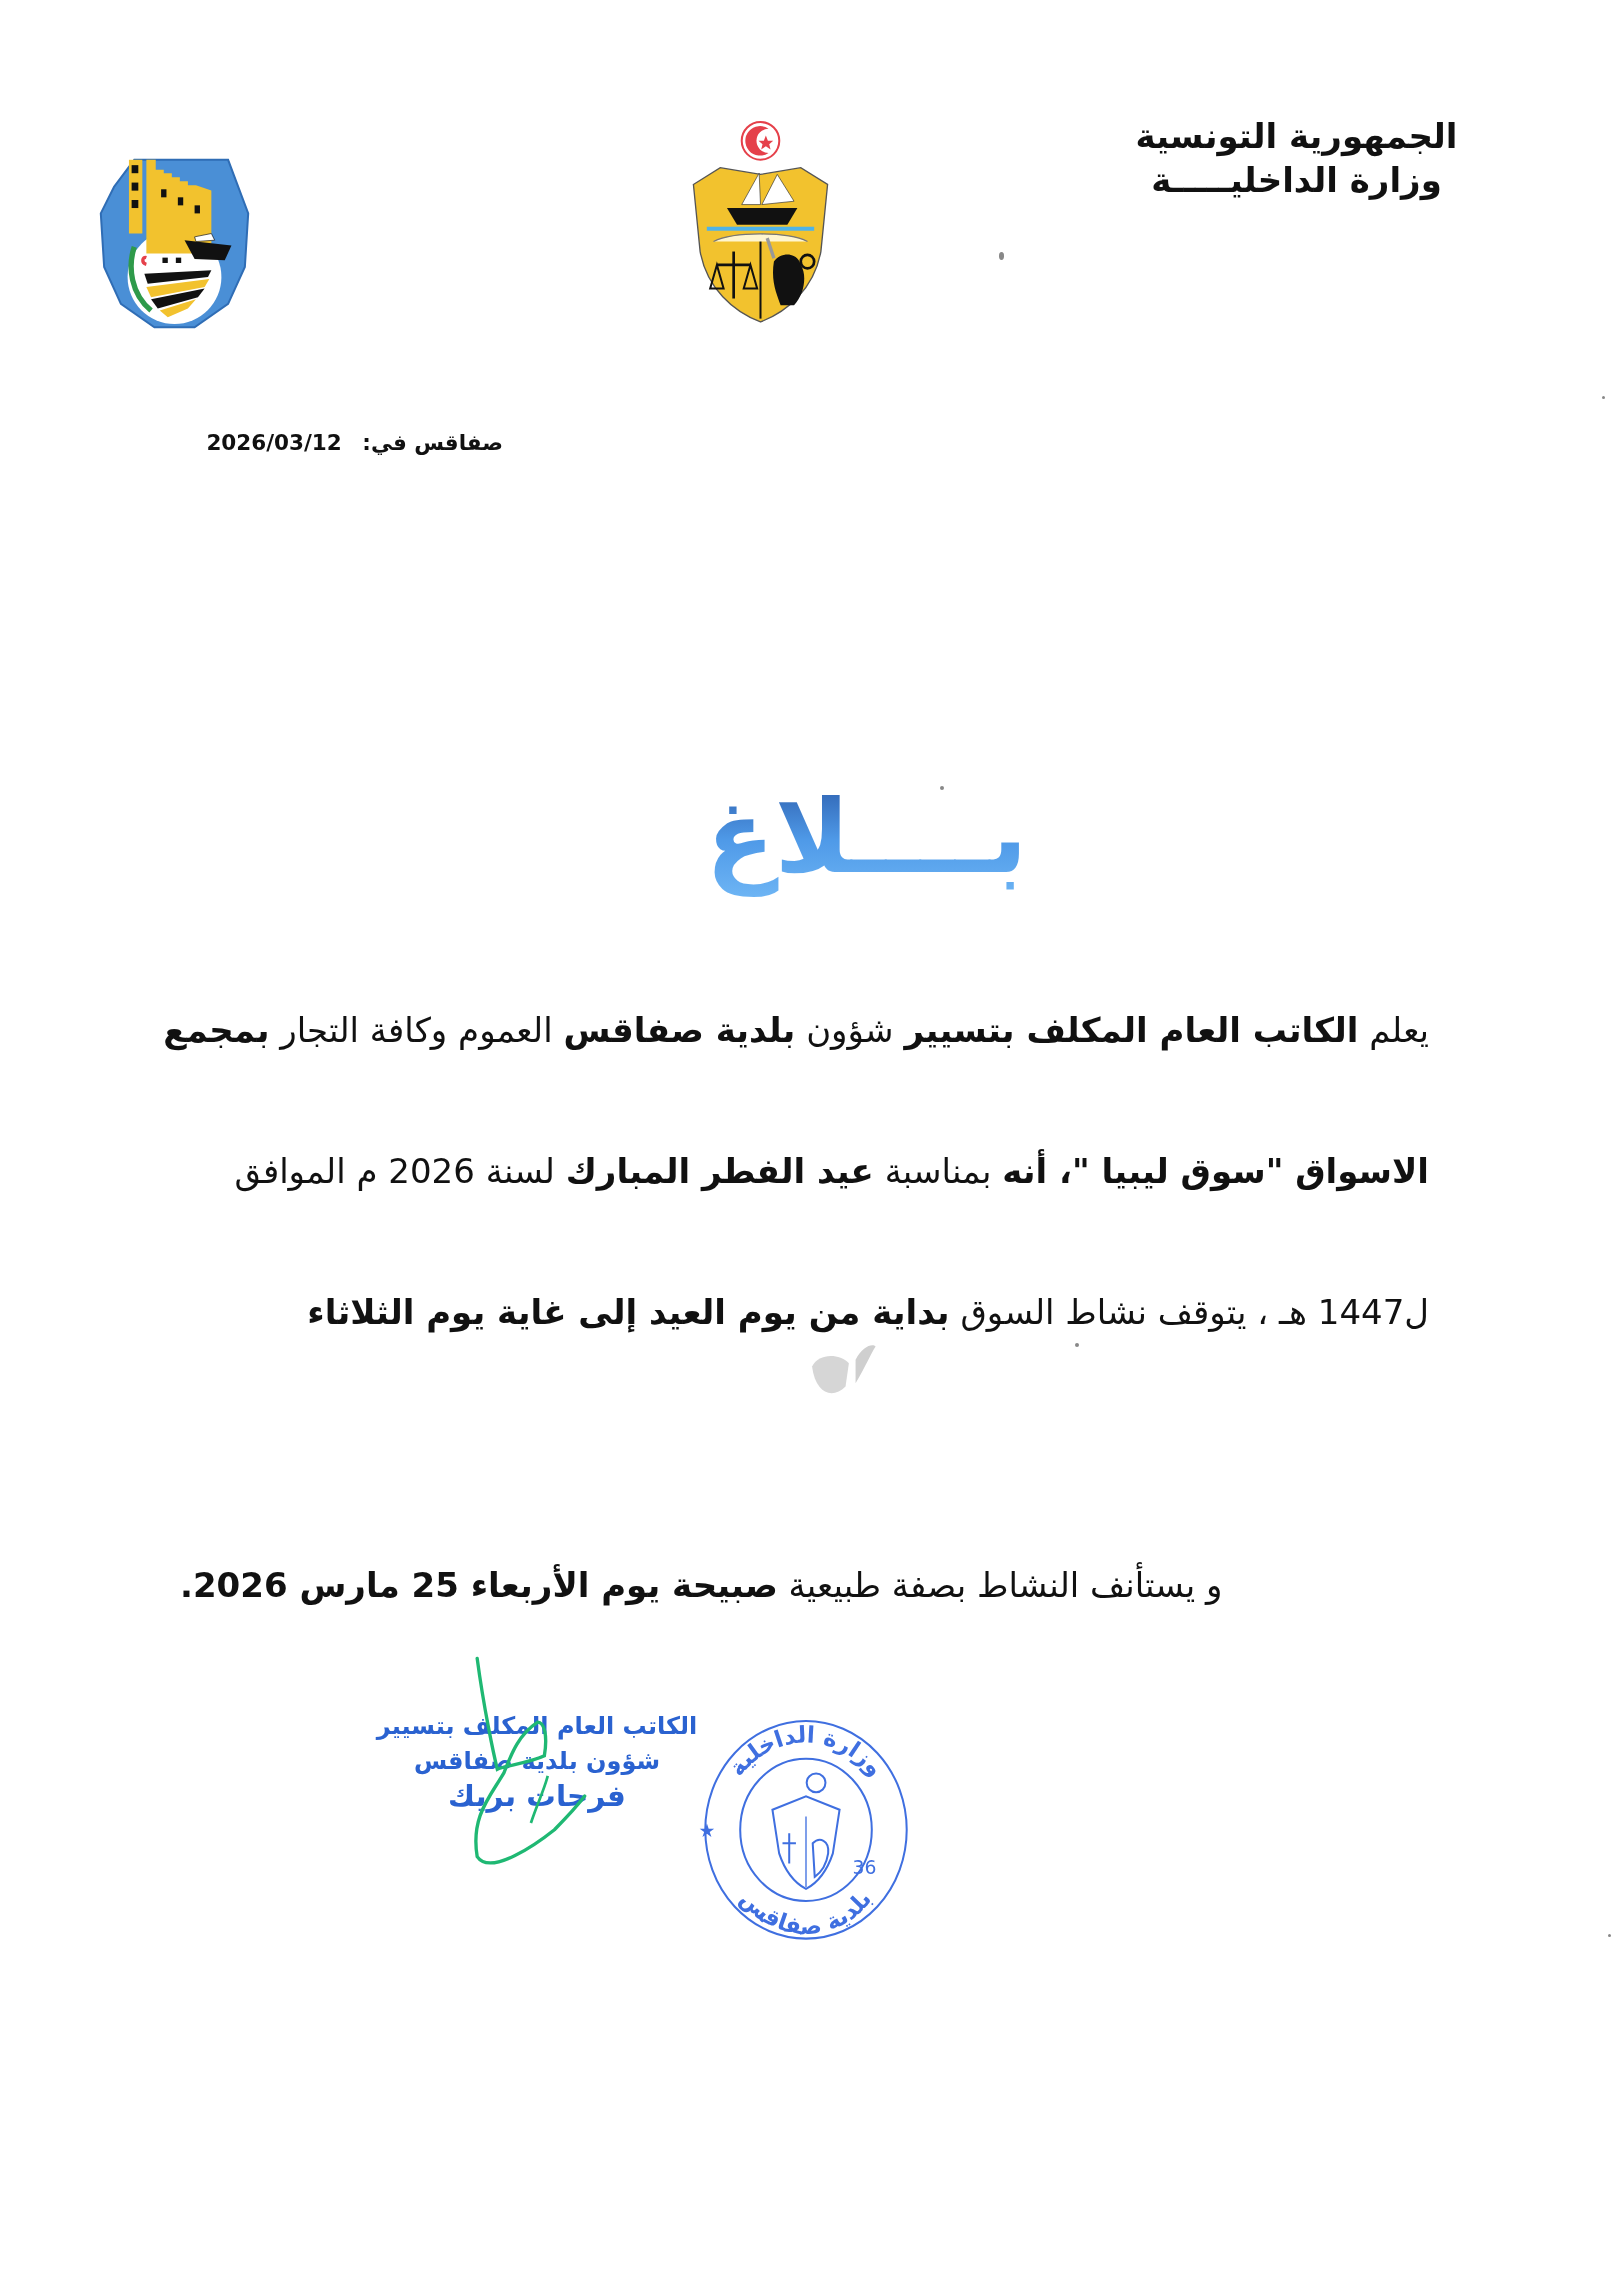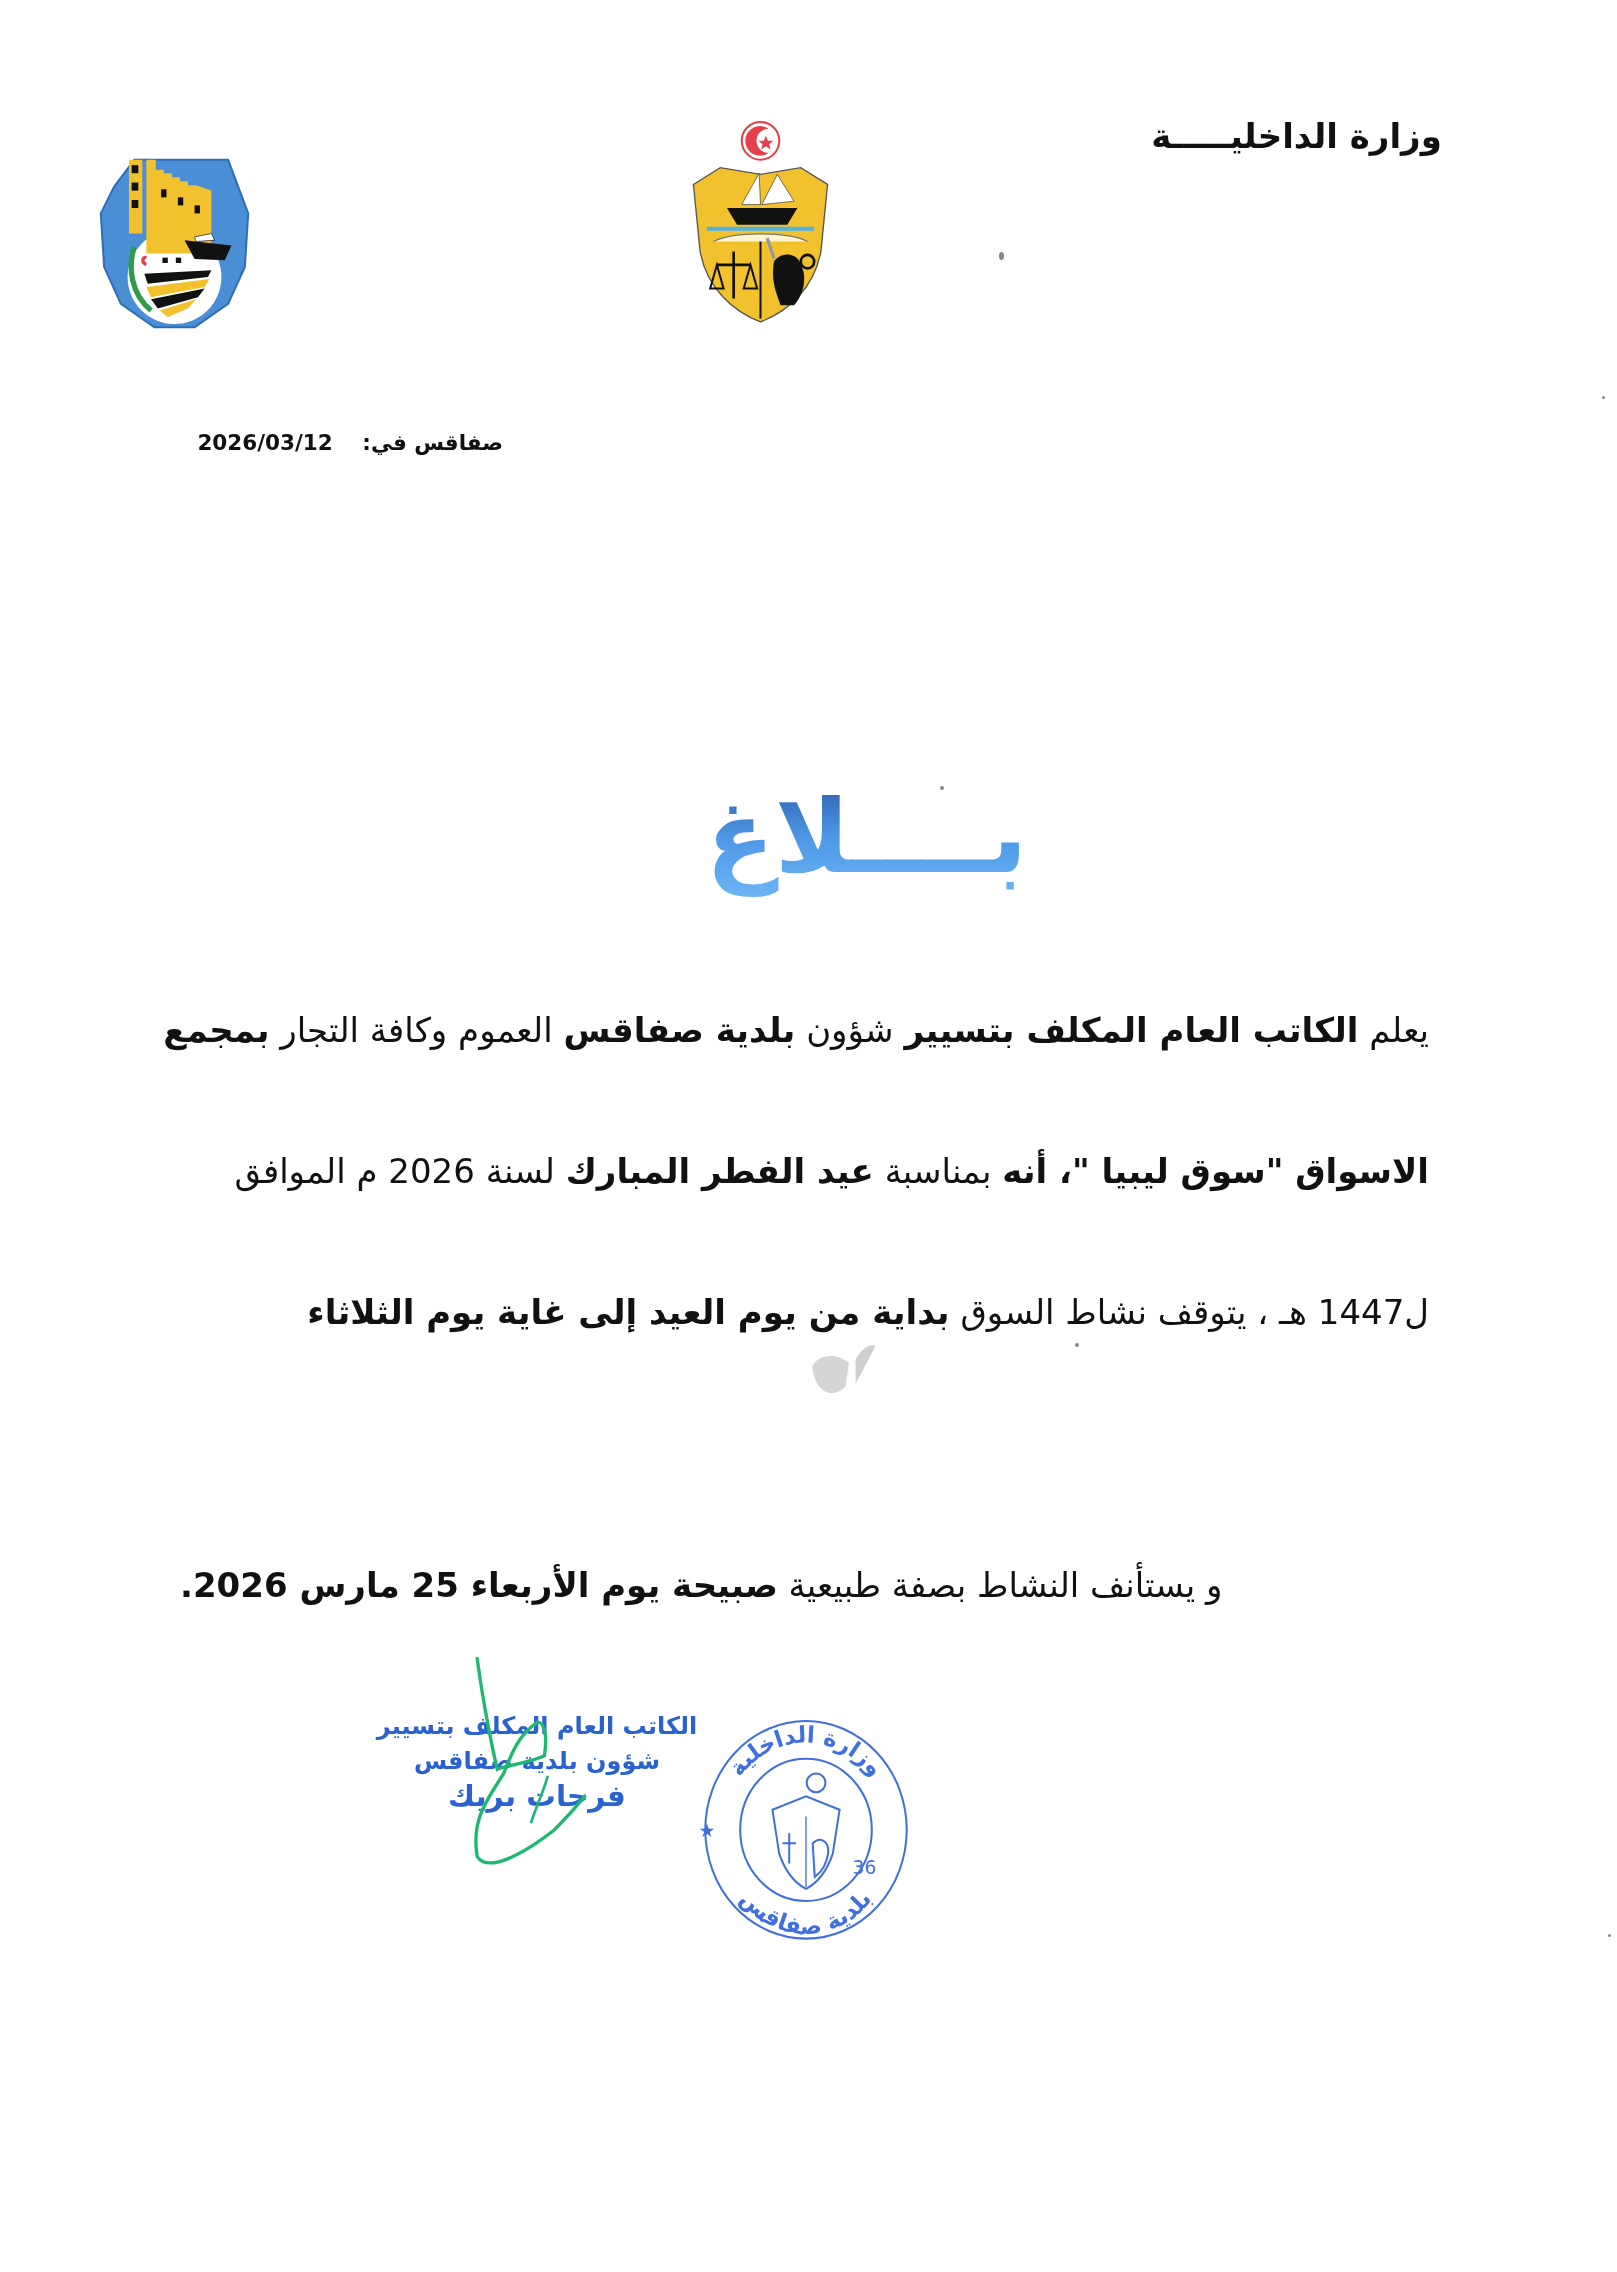--- a/index.html
+++ b/index.html
@@ -22,21 +22,21 @@
     .logo { display: block; }
     .sfax-logo { left: 94px; top: 133px; width: 161px; height: 201px; }
     .tunisia-arms { left: 680px; top: 107px; width: 161px; height: 222px; }
 
     
     .date-line {
       left: 181px; top: 430px; width: 322px;
       direction: rtl; text-align: right;
       font-weight: bold; font-size: 21.5px; white-space: nowrap;
     }
-    .date-line .date-value { direction: ltr; unicode-bidi: embed; display: inline-block; margin-right: 22px; }
+    .date-line .date-value { direction: ltr; unicode-bidi: embed; display: inline-block; margin-right: 13px; }
 
     
     .title {
       left: 692px; top: 772px; width: 349px; height: 121px;
       text-align: center; font-size: 101px; font-weight: bold; line-height: 114px;
       background: linear-gradient(180deg, #2d5fae 0%, #4f9ae8 50%, #6fb6f5 100%);
       -webkit-background-clip: text; background-clip: text;
       color: transparent;
       margin-top: 8px;
     }
@@ -68,20 +68,21 @@
     .stamp { left: 695px; top: 1709px; width: 222px; height: 235px; }
 
     
     .smudge { left: 792px; top: 1326px; width: 87px; height: 81px; }
     .dot { position: absolute; border-radius: 50%; background: #888; }
   </style>
 </head>
 <body>
 
 <div class="abs header-block">
+  <div>الجمهورية التونسية</div>
   <div>وزارة الداخليـــــة</div>
 </div>
 
 <svg class="abs logo sfax-logo" viewBox="0 0 240 300">
   <path d="M30 80 L60 40 L200 40 L215 80 L230 120 L225 200 L200 255 L150 290 L90 290 L40 255 L15 200 L10 120 Z" fill="#4a8fd6" stroke="#2f6db5" stroke-width="3"></path>
   <circle cx="120" cy="215" r="70" fill="#ffffff"></circle>
   <rect x="52" y="40" width="20" height="110" fill="#f2c22e"></rect>
   <rect x="56" y="48" width="10" height="12" fill="#111"></rect>
   <rect x="56" y="74" width="10" height="12" fill="#111"></rect>
   <rect x="56" y="100" width="10" height="12" fill="#111"></rect>

